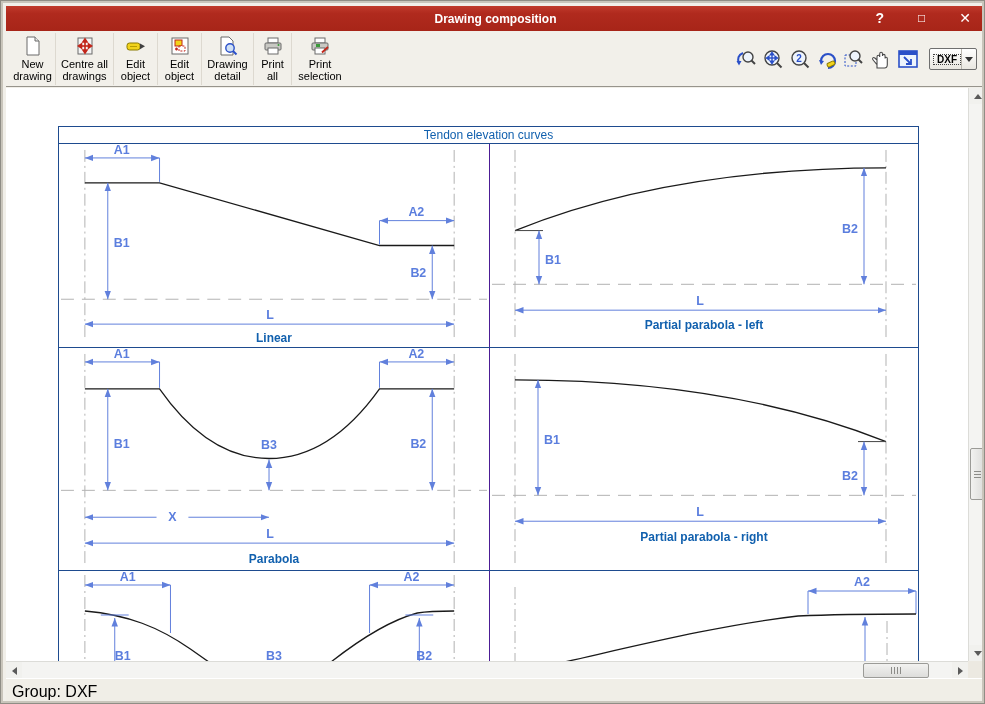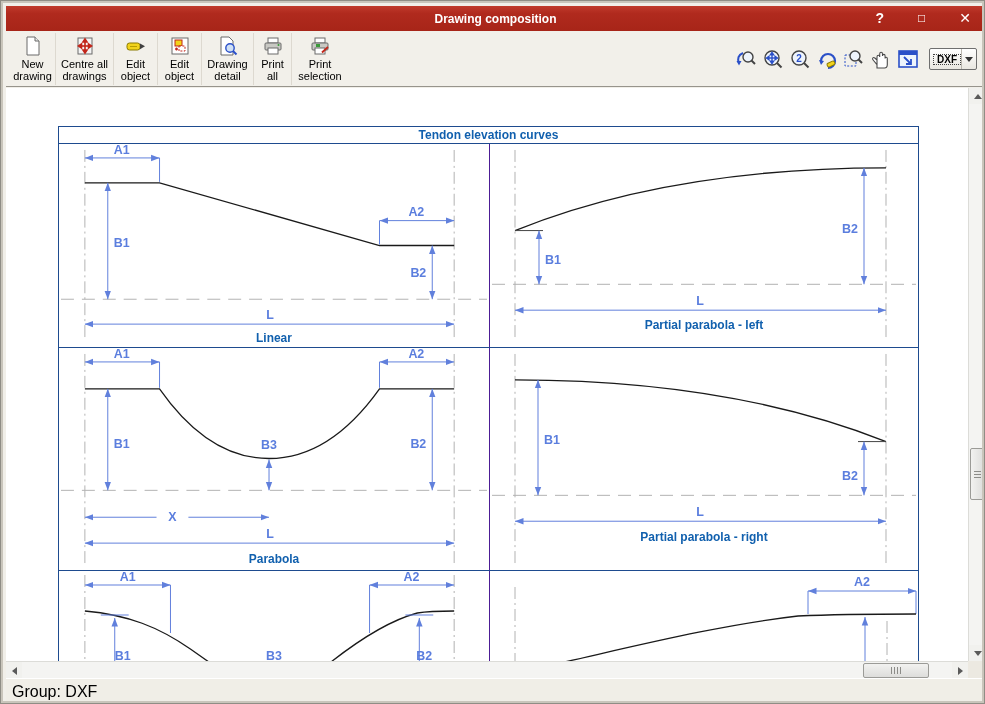--- a/index.html
+++ b/index.html
@@ -27,21 +27,21 @@
   .combo{align-self:center;width:48px;height:22px;border:1px solid #6f6f6f;border-radius:2px;
     background:linear-gradient(#ffffff,#e9e7e1);display:flex;align-items:center;margin:0 4px 0 8px;}
   .combo-value{flex:1;text-align:center;font-size:10px;font-weight:bold;color:#000;
     outline:1px dotted #444;outline-offset:-1px;margin-left:3px;}
   .combo-arrow{width:15px;height:100%;display:flex;align-items:center;justify-content:center;border-left:1px solid #b9b6ae;}
   .combo-arrow i{width:0;height:0;border-left:4px solid transparent;border-right:4px solid transparent;border-top:5px solid #333;}
   
   .client{position:absolute;left:3px;top:85px;width:962px;height:573px;background:#fff;overflow:hidden;}
   .dtable{position:absolute;left:52px;top:38px;width:861px;border:1px solid #1e4b8f;background:#fff;}
   .dheader{height:17px;border-bottom:1px solid #1e4b8f;text-align:center;
-    font-size:12px;font-weight:bold;color:#1160ae;line-height:16px;}
+    font-size:12px;font-weight:normal;color:#1160ae;line-height:16px;}
   .drow{display:flex;}
   .drow1{height:204px;border-bottom:1px solid #1e4b8f;}
   .drow2{height:223px;border-bottom:1px solid #1e4b8f;}
   .drow3{height:90px;}
   .dcell-l{width:431px;border-right:1px solid #4c1d95;}
   .dcell-r{flex:1;}
   .dcell-l svg,.dcell-r svg{display:block;width:100%;height:100%;}
   .cl{stroke:#b2b2b2;stroke-width:1;fill:none;stroke-dasharray:12 4 2 4;}
   .rl{stroke:#b2b2b2;stroke-width:1;fill:none;stroke-dasharray:13 8;}
   .tendon{stroke:#1a1a1a;stroke-width:1.3;fill:none;}

